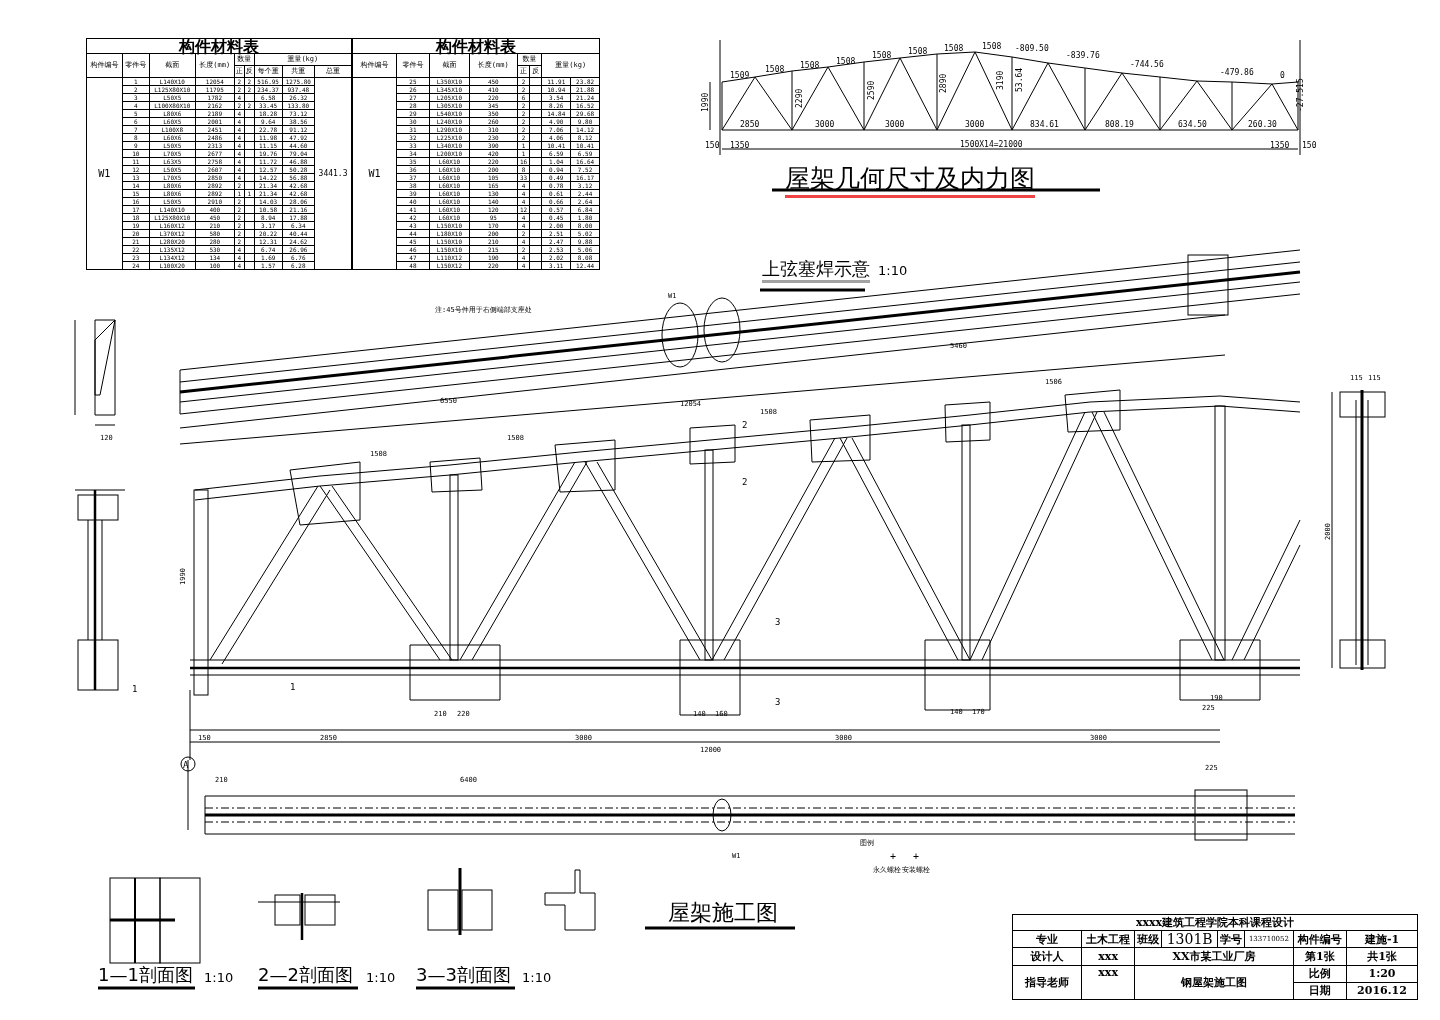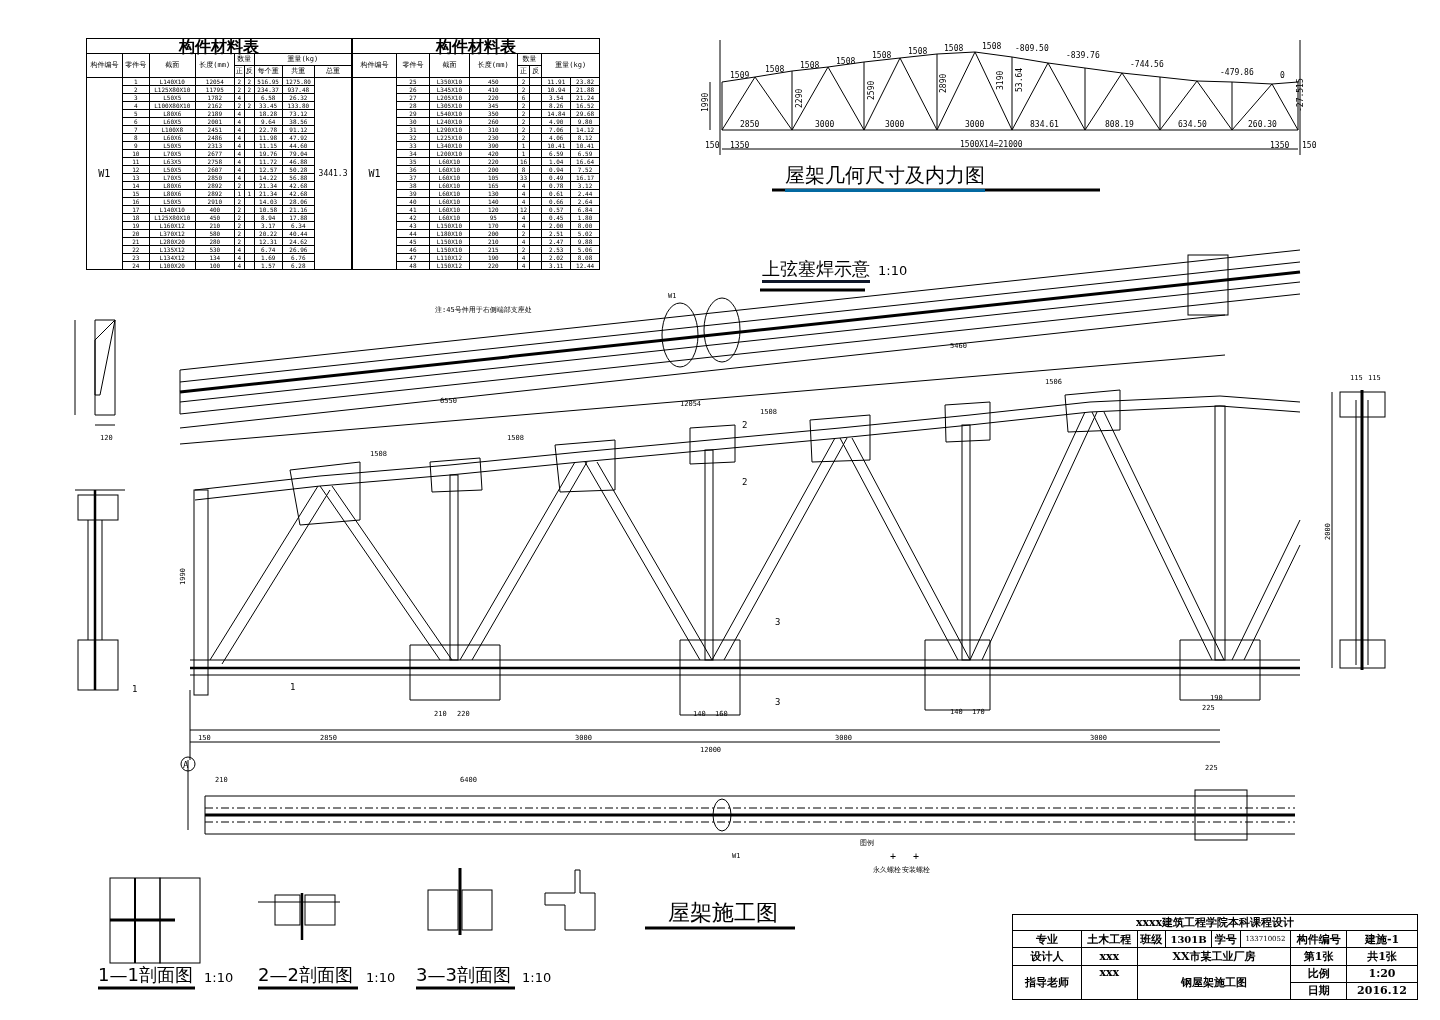--- a/index.html
+++ b/index.html
@@ -6,22 +6,22 @@
   body{width:1440px;height:1020px;position:relative;overflow:hidden;font-family:"DejaVu Sans",sans-serif;color:#000;}
   .frame{position:absolute;left:0;top:0;width:1440px;height:1020px;}
   svg text{font-family:"DejaVu Sans Mono",monospace;fill:#000;}
   .tbl{position:absolute;border-collapse:collapse;font-family:"DejaVu Sans Mono",monospace;font-size:6px;}
   .tbl td,.tbl th{border:1px solid #000;padding:0;text-align:center;line-height:7px;height:7px;white-space:nowrap;}
   .tbl th{font-weight:normal;font-size:7px;}
   .tbl .title{font-size:16px;height:14px;font-weight:bold;}
   .tbl .hdr{height:12px;}
   .tb{position:absolute;left:1012px;top:914px;width:406px;height:86px;border-collapse:collapse;font-family:"DejaVu Serif",serif;font-weight:bold;font-size:11px;}
   .tb td{border:1px solid #000;text-align:center;padding:0;white-space:nowrap;}
-  .big-title{position:absolute;font-family:"DejaVu Serif",serif;font-size:20px;border-bottom:3px solid #0369a1;}
-  .sec-title{position:absolute;font-family:"DejaVu Sans",sans-serif;font-size:18px;border-bottom:3px solid #0f172a;line-height:22px;}
+  .big-title{position:absolute;font-family:"DejaVu Serif",serif;font-size:25px;border-bottom:3px solid #ef4444;}
+  .sec-title{position:absolute;font-family:"DejaVu Sans",sans-serif;font-size:18px;border-bottom:3px solid #a3a3a3;line-height:22px;}
   .scale{position:absolute;font-family:"DejaVu Sans",sans-serif;font-size:13px;}
 </style>
 </head>
 <body>
 
 <svg class="frame" width="1440" height="1020" viewBox="0 0 1440 1020" xmlns="http://www.w3.org/2000/svg">
   <g stroke="#000" fill="none" stroke-width="1">
 
     <g>
       <line x1="720" y1="40" x2="720" y2="155"></line>
@@ -760,21 +760,21 @@
 
 <table class="tb">
   <tbody>
       <tr style="height:14px;">
     <td colspan="8">xxxx建筑工程学院本科课程设计</td>
   </tr>
   <tr style="height:17px;">
     <td style="width:68px">专业</td>
     <td>土木工程</td>
     <td>班级</td>
-    <td style="font-weight:bold;font-size:10px;">1301B</td>
+    <td style="font-weight:normal;font-size:14px;">1301B</td>
     <td>学号</td>
     <td style="font-weight:normal;font-size:7px;">133710052</td>
     <td>构件编号</td>
     <td style="width:70px">建施-1</td>
   </tr>
   <tr style="height:17px;">
     <td>设计人</td>
     <td>xxx</td>
     <td colspan="4">XX市某工业厂房</td>
     <td>第1张</td>

